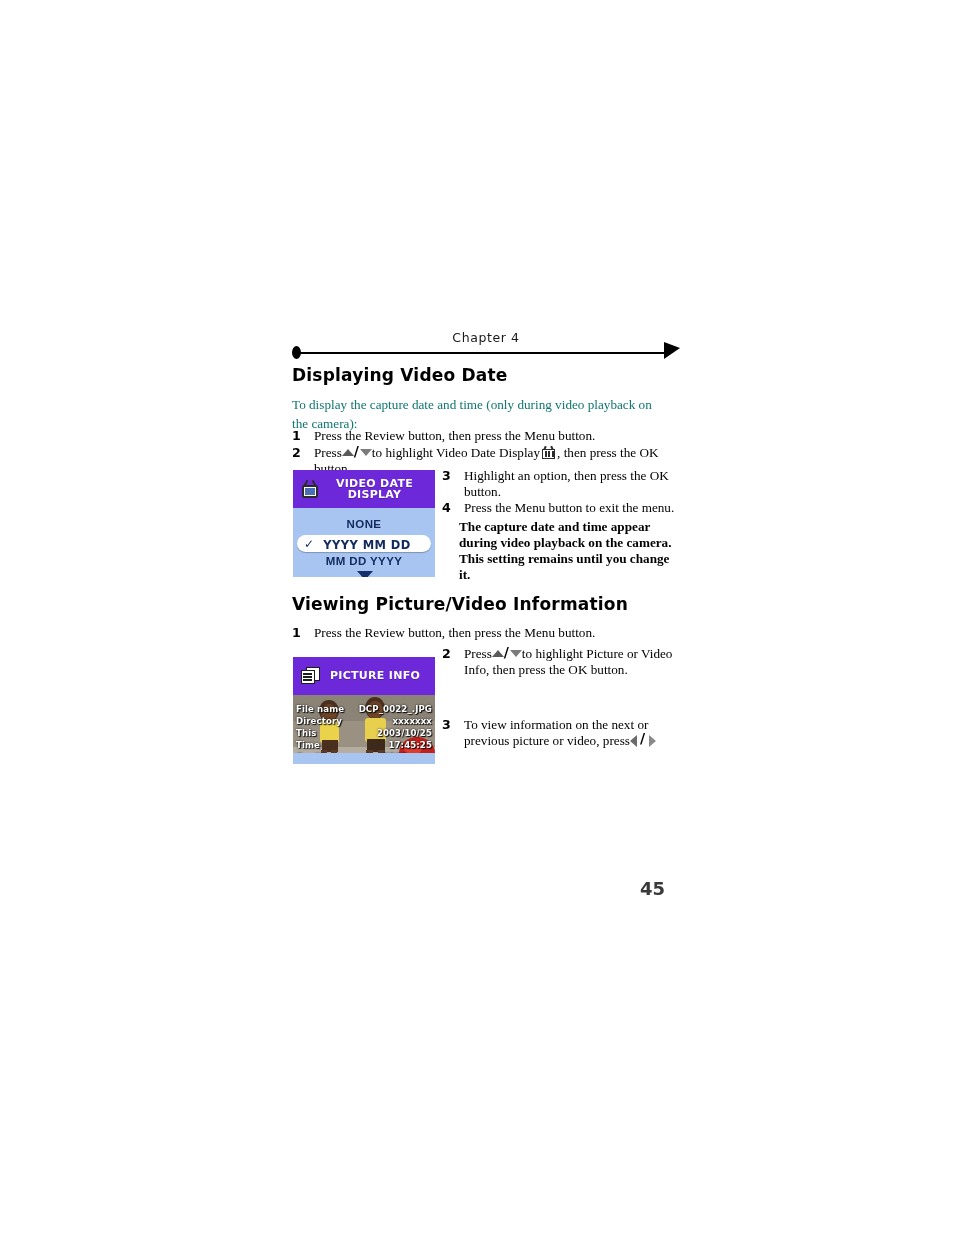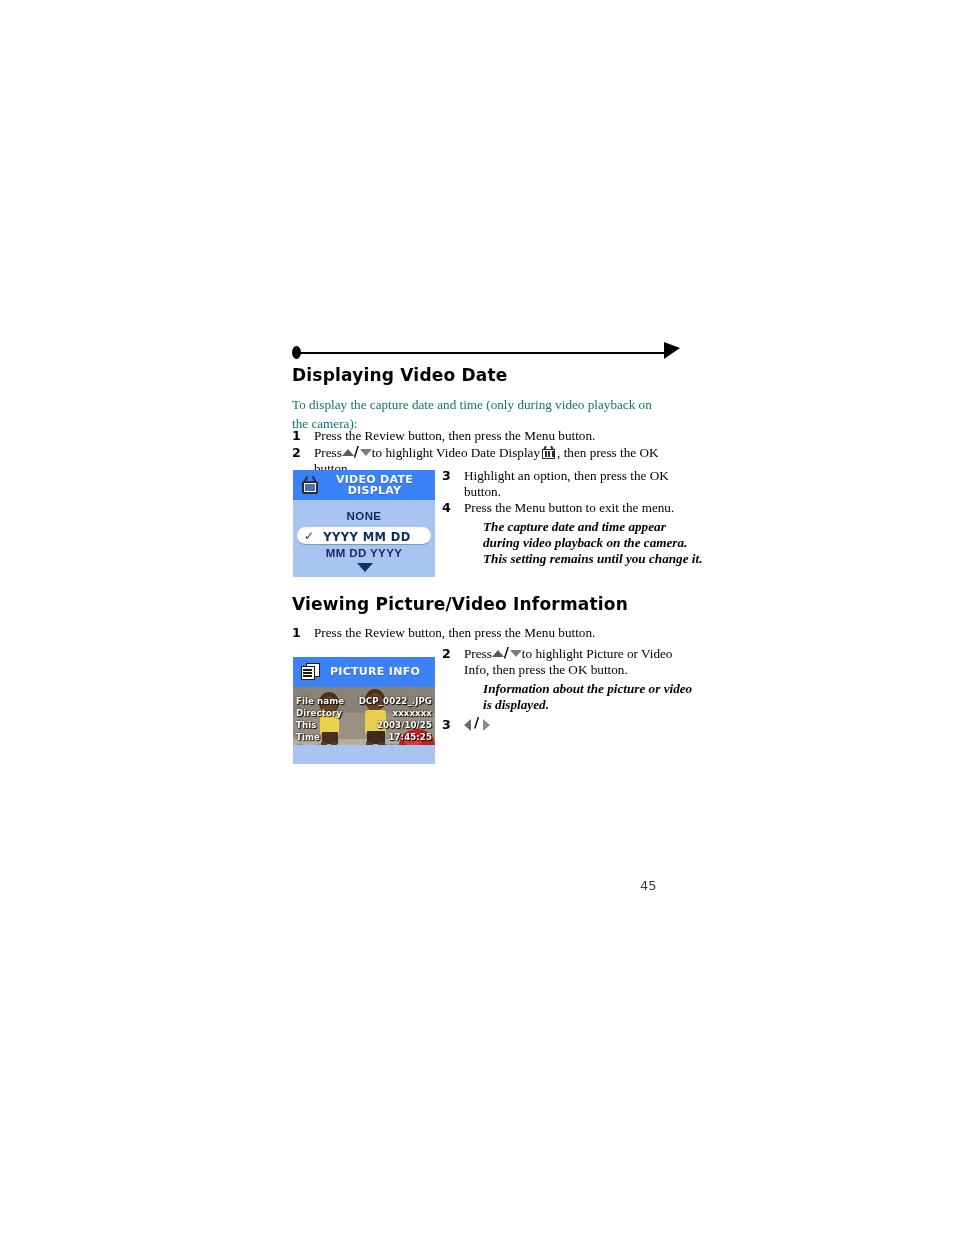--- a/index.html
+++ b/index.html
@@ -103,25 +103,23 @@
     font-family: "DejaVu Sans", sans-serif;
     font-weight: bold;
     font-size: 12.6px;
   }
   .step .txt {
     display: block;
     margin-left: 22px;
   }
   .note {
     position: absolute;
-    font-style: italic;
     font-weight: bold;
     font-size: 13.2px;
     line-height: 16px;
-    margin-left: 24px;
   }
 
   
   #step-vd-1 { left: 292px; top: 428px; width: 390px; }
   #step-vd-2 { left: 292px; top: 445px; width: 392px; }
   #step-vi-1 { left: 292px; top: 625px; width: 390px; }
 
   
   #step-vd-3 { left: 442px; top: 468px; width: 236px; }
   #step-vd-4 { left: 442px; top: 500px; width: 236px; }
@@ -230,22 +228,22 @@
     width: 142px;
     height: 107px;
     overflow: hidden;
     background: #a8c4f0;
   }
   #lcd-video-date { left: 293px; top: 470px; }
   #lcd-picture-info { left: 293px; top: 657px; }
 
   .lcd-header {
     position: relative;
-    height: 30px;
-    background: #3b82f6;
+    height: 38px;
+    background: #6d28d9;
     display: flex;
     align-items: center;
   }
   .lcd-header-title {
     flex: 1;
     text-align: center;
     font-family: "DejaVu Sans", sans-serif;
     font-weight: bold;
     font-size: 11px;
     line-height: 11.5px;
@@ -434,30 +432,32 @@
     border-bottom: 5px solid transparent;
     border-left: 8px solid #4b86e8;
   }
 
   
   .page-number {
     position: absolute;
     left: 640px;
     top: 878px;
     font-family: "DejaVu Sans", sans-serif;
-    font-size: 13px;
+    font-size: 18px;
     color: #3a3a3a;
+    font-weight: bold;
   }
 </style>
 </head>
 <body>
 
 <div class="page">
 
   <div class="header">
+    <div class="header-title">Chapter 4</div>
     <div class="header-rule"></div>
     <div class="header-dot"></div>
     <div class="header-arrow"></div>
   </div>
 
   <div class="h1" id="heading-video-date">Displaying Video Date</div>
 
   <div class="para" id="intro-para">To display the capture date and time (only during video playback on the camera):</div>
 
   <div class="step" id="step-vd-1">
@@ -581,22 +581,21 @@
       <div class="nav-tri" id="nav-prev"></div>
       <div class="nav-tri" id="nav-next"></div>
     </div>
   </div>
 
   <div class="step" id="step-vi-2">
     <span class="num">2</span>
     <span class="txt"><span>Press</span><span class="updown"><span class="tri-up"></span><span class="slash">/</span><span class="tri-down"></span></span><span>to highlight Picture or Video Info, then press the OK button.</span></span>
   </div>
 
-  <div class="note" id="note-vi">Information about the picture or video is displayed.</div>
 
   <div class="step" id="step-vi-3">
     <span class="num">3</span>
-    <span class="txt"><span class="leftright"><span class="tri-left"></span><span class="slash">/</span><span class="tri-right"></span></span></span>
+    <span class="txt"><span>To view information on the next or previous picture or video, press</span><span class="leftright"><span class="tri-left"></span><span class="slash">/</span><span class="tri-right"></span></span></span>
   </div>
 
   <div class="page-number">45</div>
 
 </div>
 
 </body></html>

